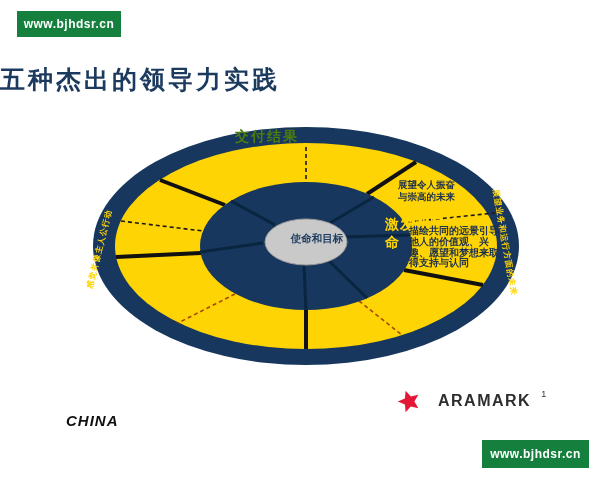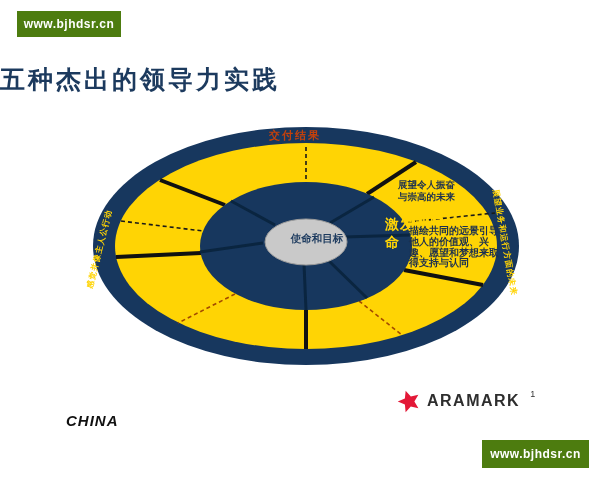--- a/index.html
+++ b/index.html
@@ -1,47 +1,47 @@
 <!DOCTYPE html>
 <html><head>
 <meta charset="utf-8">
 <style>
   html,body{margin:0;padding:0;}
   body{width:600px;height:480px;background:#ffffff;position:relative;overflow:hidden;
        font-family:"Liberation Sans","DejaVu Sans",sans-serif;}
   .slide{position:absolute;inset:0;background:#ffffff;}
 
-  .watermark{position:absolute;background:#4d7c0f;display:flex;align-items:center;justify-content:center;}
+  .watermark{position:absolute;background:#15803d;display:flex;align-items:center;justify-content:center;}
   .watermark span{color:#ffffff;font-weight:bold;font-size:12px;letter-spacing:.5px;}
   .wm-top{left:17px;top:11px;width:104px;height:26px;}
   .wm-bottom{left:482px;top:440px;width:107px;height:28px;}
 
   .title{position:absolute;left:0;top:63px;width:600px;margin:0;text-align:left;
          font-family:"DejaVu Serif","Liberation Serif",serif;
          font-size:25px;font-weight:bold;color:#1c3a5e;letter-spacing:3px;}
 
   .diagram{position:absolute;left:93px;top:127px;width:426px;height:240px;}
   .diagram svg{position:absolute;left:0;top:0;}
 
   .lbl{position:absolute;font-weight:bold;color:#1c3a5e;}
-  .top-lbl{left:142px;top:1px;width:120px;text-align:center;color:#c2410c;
-           font-size:11px;letter-spacing:2px;}
+  .top-lbl{left:142px;top:1px;width:120px;color:#4d7c0f;
+           font-size:14px;letter-spacing:2px;}
   .center-lbl{left:172px;top:105px;width:104px;text-align:center;font-size:10.5px;color:#1c3a5e;}
   .inner-lbl{left:248px;top:89px;width:80px;font-size:14px;color:#ffd404;letter-spacing:1px;margin-left:44px;}
   .envision{left:305px;top:52px;width:90px;font-size:9.5px;line-height:11.5px;
             white-space:pre-line;color:#1c3050;}
   .depict{left:316px;top:99px;width:97px;font-size:10px;line-height:10.8px;color:#1c3050;}
   .ring-lbl{font-size:8px;color:#ffd404;white-space:nowrap;font-weight:bold;letter-spacing:1px;}
   .ring-left{left:-33px;top:118px;width:78px;text-align:center;transform:rotate(-76deg);transform-origin:center;}
   .ring-right{left:362px;top:105px;width:98px;text-align:center;transform:rotate(80deg);transform-origin:center;}
 
   .footer-left{position:absolute;left:66px;top:412px;font-size:15px;font-weight:bold;
                font-style:italic;color:#111111;letter-spacing:1px;}
   .footer-right{position:absolute;left:396px;top:388px;display:flex;align-items:center;}
-  .brand{font-size:16px;font-weight:bold;color:#2e2e2e;letter-spacing:1.5px;margin-left:5px;}
+  .brand{font-size:16px;font-weight:bold;color:#2e2e2e;letter-spacing:1.5px;margin-left:16px;}
   .pagenum{font-size:9px;color:#333333;margin-left:10px;align-self:flex-start;margin-top:1px;}
 </style>
 </head>
 <body>
 
 <div class="slide">
 
   <div class="watermark wm-top">
     <span>www.bjhdsr.cn</span>
   </div>

